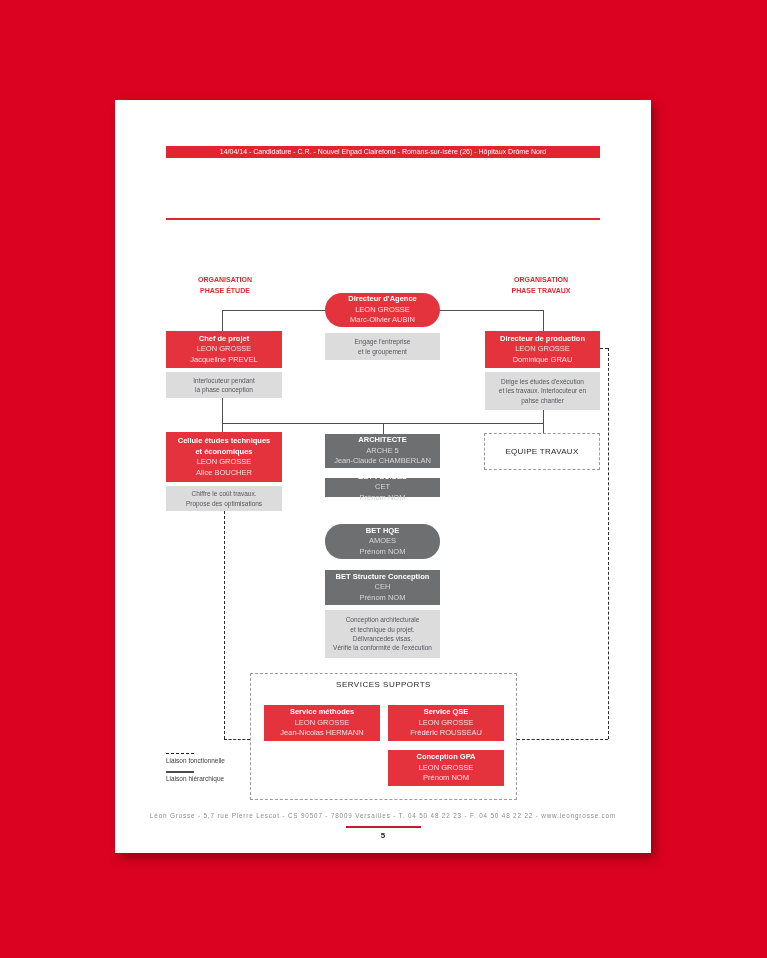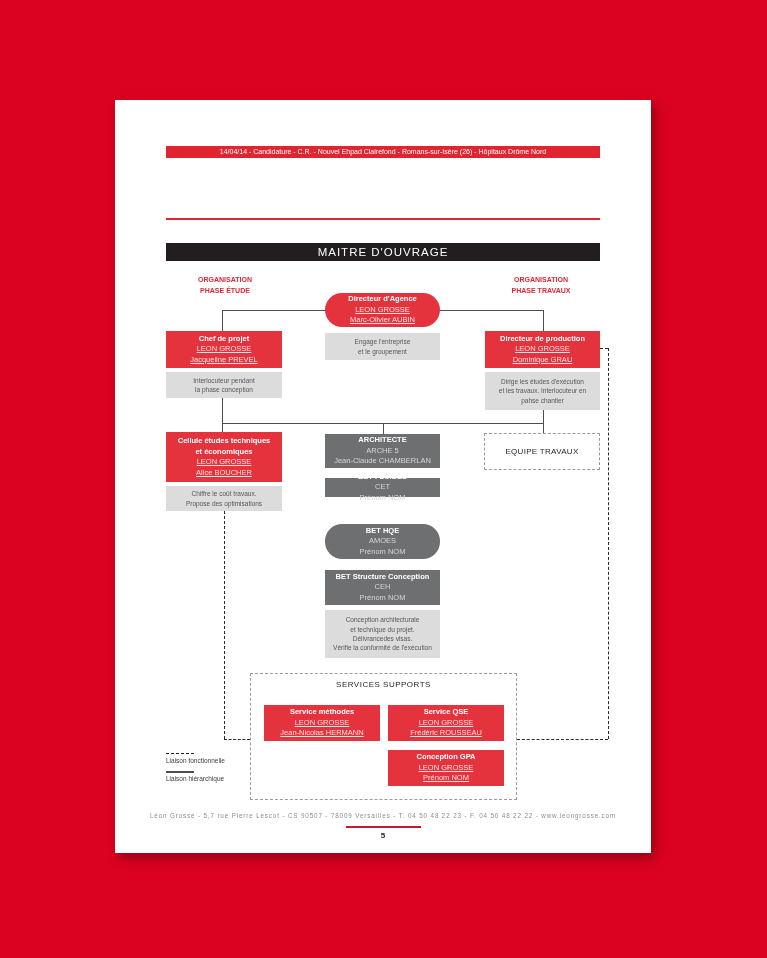--- a/index.html
+++ b/index.html
@@ -39,21 +39,21 @@
     color:#dd2733; font-weight:bold; font-size:7px; line-height:1.5;
   }
 
   
   .cbox {
     display:flex; flex-direction:column; justify-content:center;
     text-align:center; font-size:7.5px; line-height:1.4; z-index:2;
   }
   .redbox  { background:#e5333e; color:#ffffff; }
   .redbox .bt { font-weight:bold; }
-  .redbox .bl { color:rgba(255,255,255,0.85);text-decoration:underline; }
+  .redbox .bl { color:rgba(255,255,255,0.85); }
   .darkbox { background:#6e6f71; color:#ffffff; }
   .darkbox .bt { font-weight:bold; }
   .darkbox .bl { color:#d6d7d8; }
   .graybox {
     background:#dcdcdd; color:#55565a;
     font-size:6.5px; line-height:1.45; z-index:2;
     display:flex; flex-direction:column; justify-content:center; text-align:center;
   }
   .dashedbox {
     background:#ffffff; border:1px dashed #9b9b9b; color:#231f20; z-index:2;
@@ -87,21 +87,20 @@
   .pn-rule { left:231px; top:726px; width:75px; height:2px; background:#c41a2b; }
   .pagenum { left:0; top:731px; width:536px; text-align:center; font-size:8px; font-weight:bold; color:#231f20; }
 </style>
 </head>
 <body>
 
 <div class="page">
 
   <div class="abs strip">14/04/14 - Candidature - C.R. - Nouvel Ehpad Clairefond - Romans-sur-Isère (26) - Hôpitaux Drôme Nord</div>
   <div class="abs title-rule"></div>
-  <div class="abs banner">MAITRE D'OUVRAGE</div>
 
   <div class="abs colhead" style="left:55px;">
     <div>ORGANISATION</div>
     <div>PHASE ÉTUDE</div>
   </div>
   <div class="abs colhead" style="left:371px;">
     <div>ORGANISATION</div>
     <div>PHASE TRAVAUX</div>
   </div>
 

